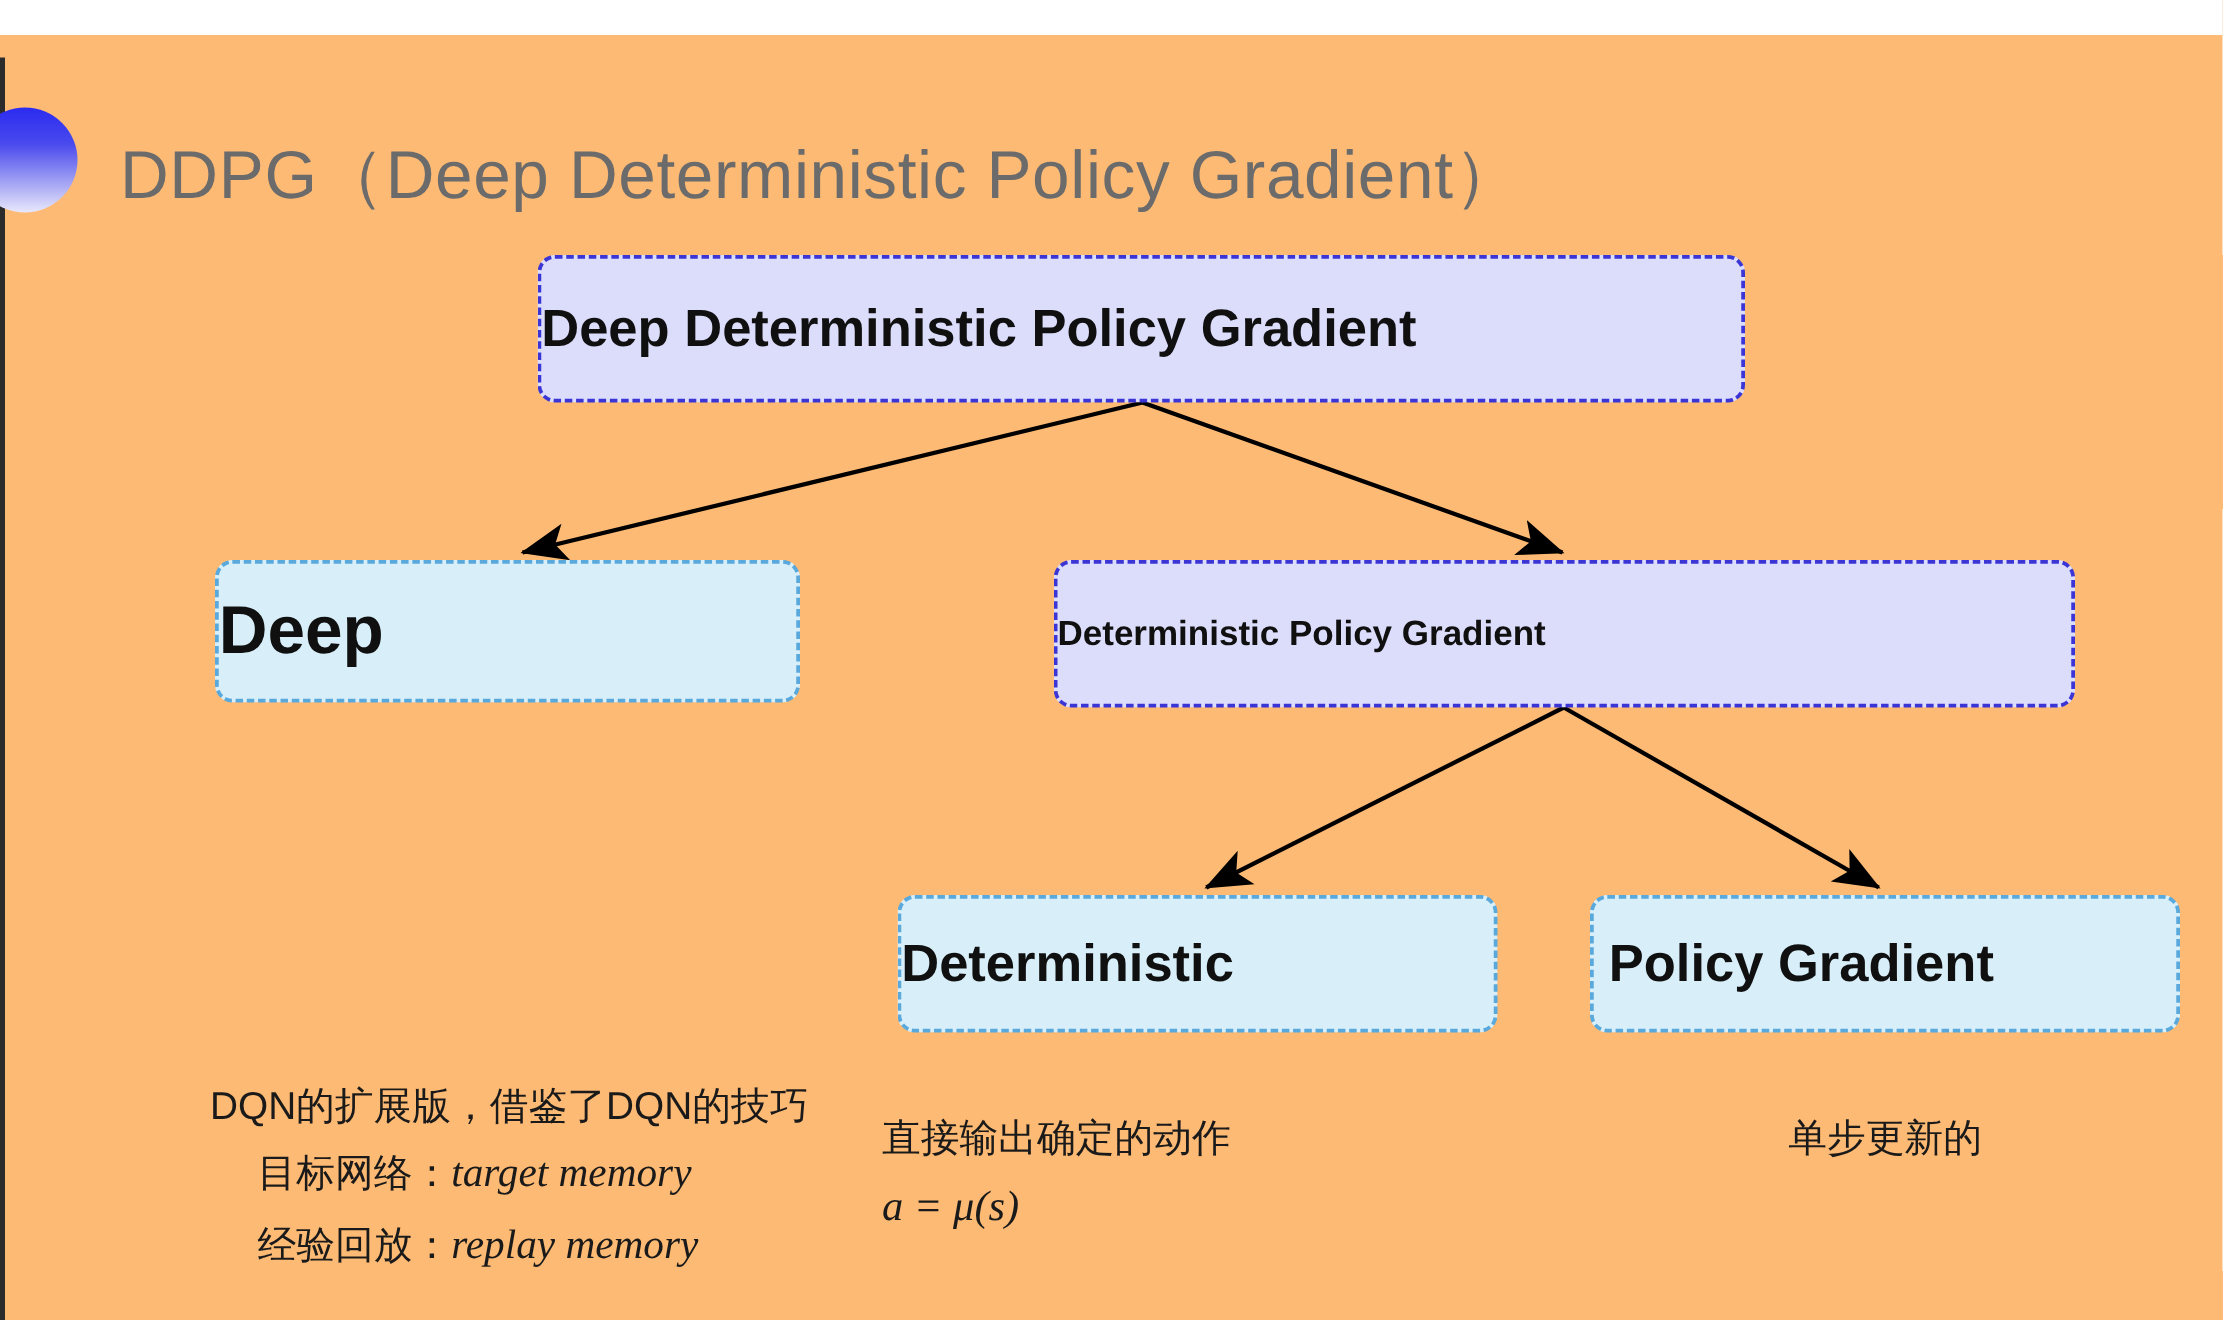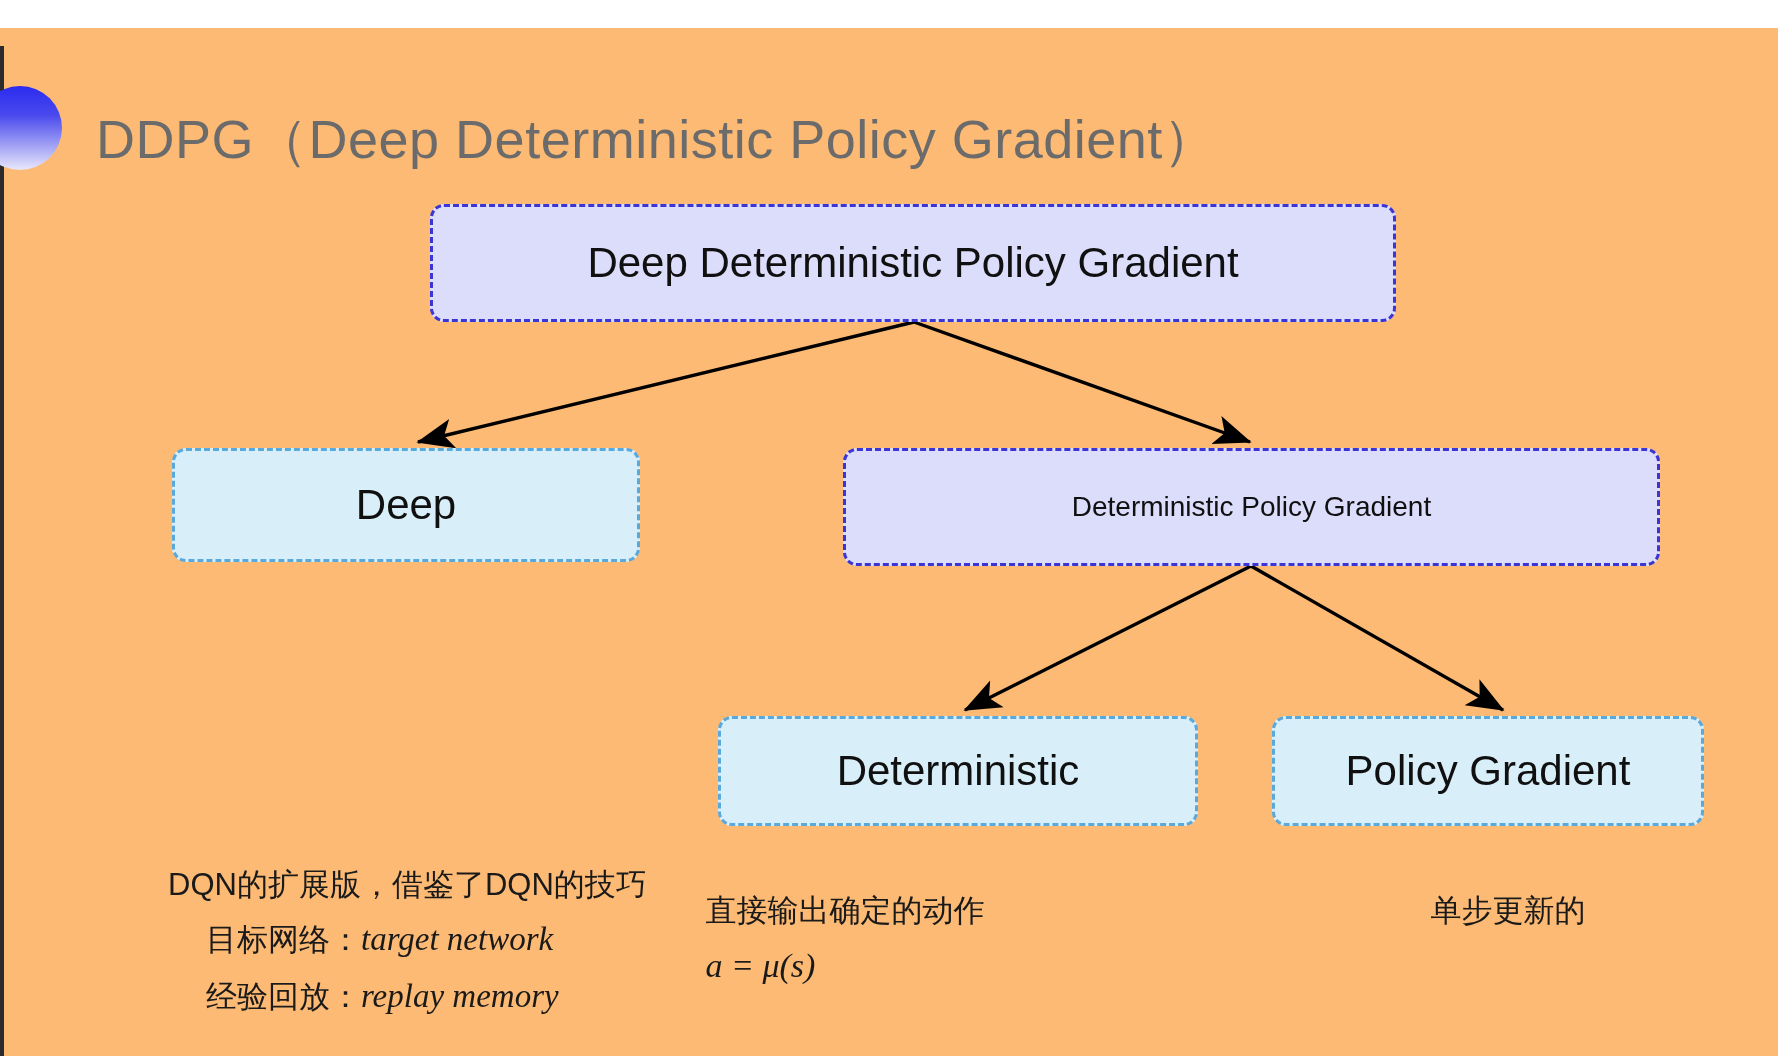--- a/index.html
+++ b/index.html
@@ -52,40 +52,41 @@
     letter-spacing: 0.5px;
     white-space: nowrap;
   }
 
   
   .node {
     position: absolute;
     box-sizing: border-box;
     display: flex;
     align-items: center;
-    justify-content: center;
+    justify-content: flex-start;
     border-radius: 14px;
     text-align: center;
     color: #101010;
     line-height: 1.1;
+    font-weight: bold;
   }
   .node.purple {
     background: #dcdcfb;
     border: 3px dashed #3b35d6;
   }
   .node.cyan {
     background: #d8effa;
     border: 3px dashed #5aa9dd;
   }
 
   #node-root  { left: 430px; top: 176px; width: 966px; height: 118px; font-size: 42px; }
-  #node-deep  { left: 172px; top: 420px; width: 468px; height: 114px; font-size: 42px; }
+  #node-deep  { left: 172px; top: 420px; width: 468px; height: 114px; font-size: 54px; }
   #node-dpg   { left: 843px; top: 420px; width: 817px; height: 118px; font-size: 28px; }
   #node-det   { left: 718px; top: 688px; width: 480px; height: 110px; font-size: 42px; }
-  #node-pg    { left: 1272px; top: 688px; width: 432px; height: 110px; font-size: 42px; }
+  #node-pg    { left: 1272px; top: 688px; width: 472px; height: 110px; font-size: 42px; padding-left: 12px; }
 
   
   #arrows {
     position: absolute;
     left: 0; top: 0;
     width: 1778px; height: 1056px;
     pointer-events: none;
   }
 
   
@@ -155,21 +156,21 @@
   <div class="node cyan" id="node-det">
     <span>Deterministic</span>
   </div>
 
   <div class="node cyan" id="node-pg">
     <span>Policy Gradient</span>
   </div>
 
   <div class="caption" id="caption-left">
     <span class="cap-line">DQN的扩展版，借鉴了DQN的技巧</span>
-    <span class="cap-line indent"><span>目标网络：</span><span class="ital">target network</span></span>
+    <span class="cap-line indent"><span>目标网络：</span><span class="ital">target memory</span></span>
     <span class="cap-line indent"><span>经验回放：</span><span class="ital">replay memory</span></span>
   </div>
 
   <div class="caption" id="caption-mid">
     <span class="cap-line">直接输出确定的动作</span>
     <span class="cap-line math">a = μ(s)</span>
   </div>
 
   <div class="caption" id="caption-right">
     <span class="cap-line">单步更新的</span>

